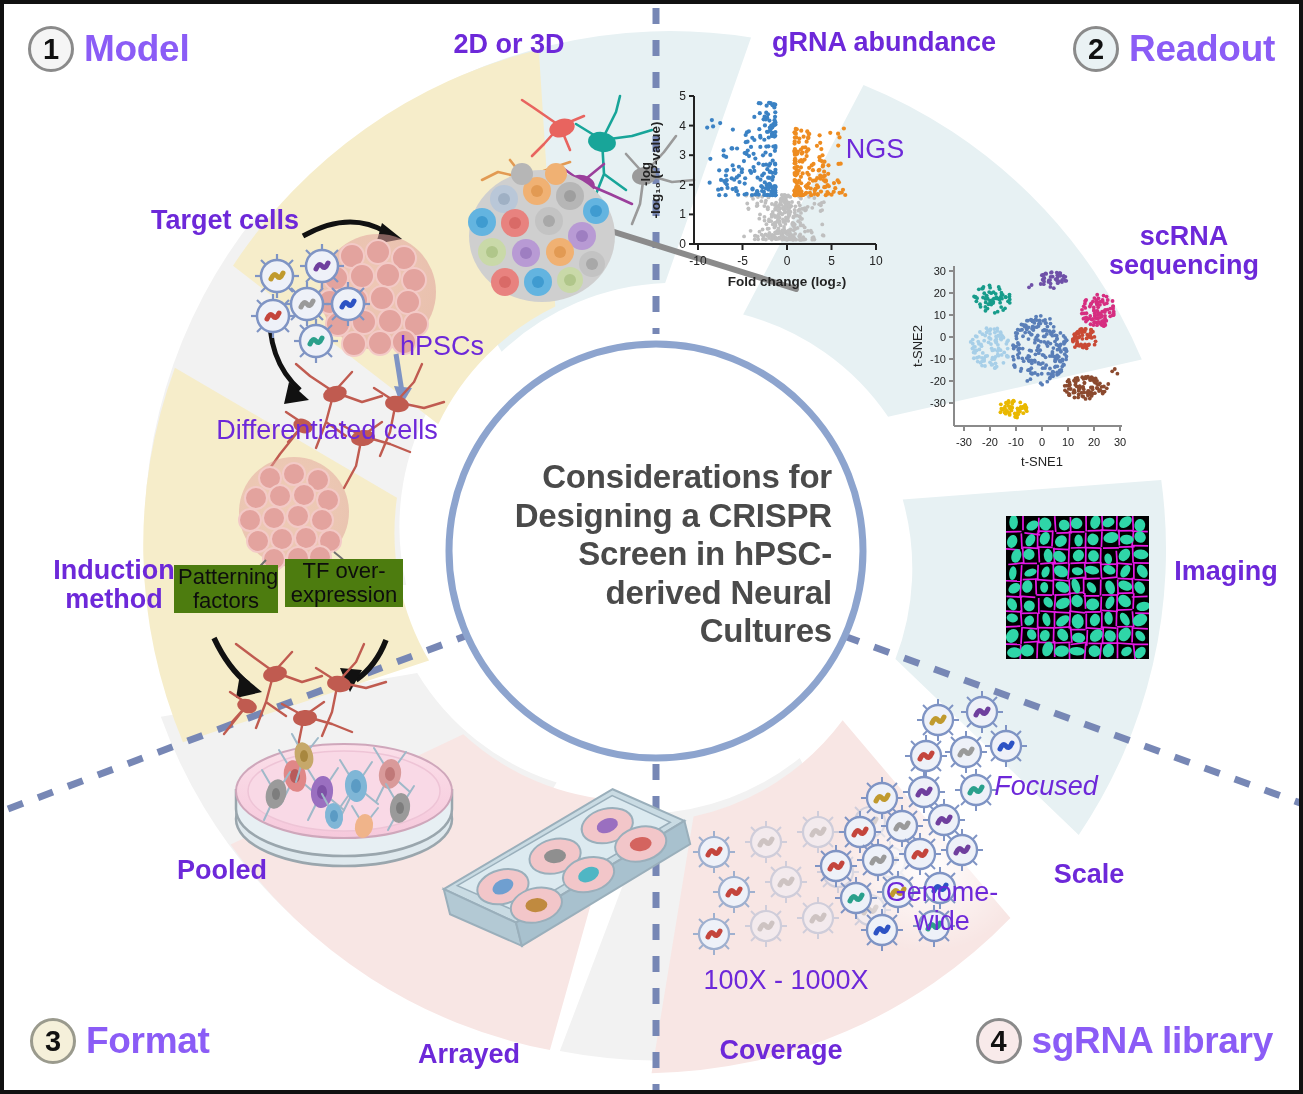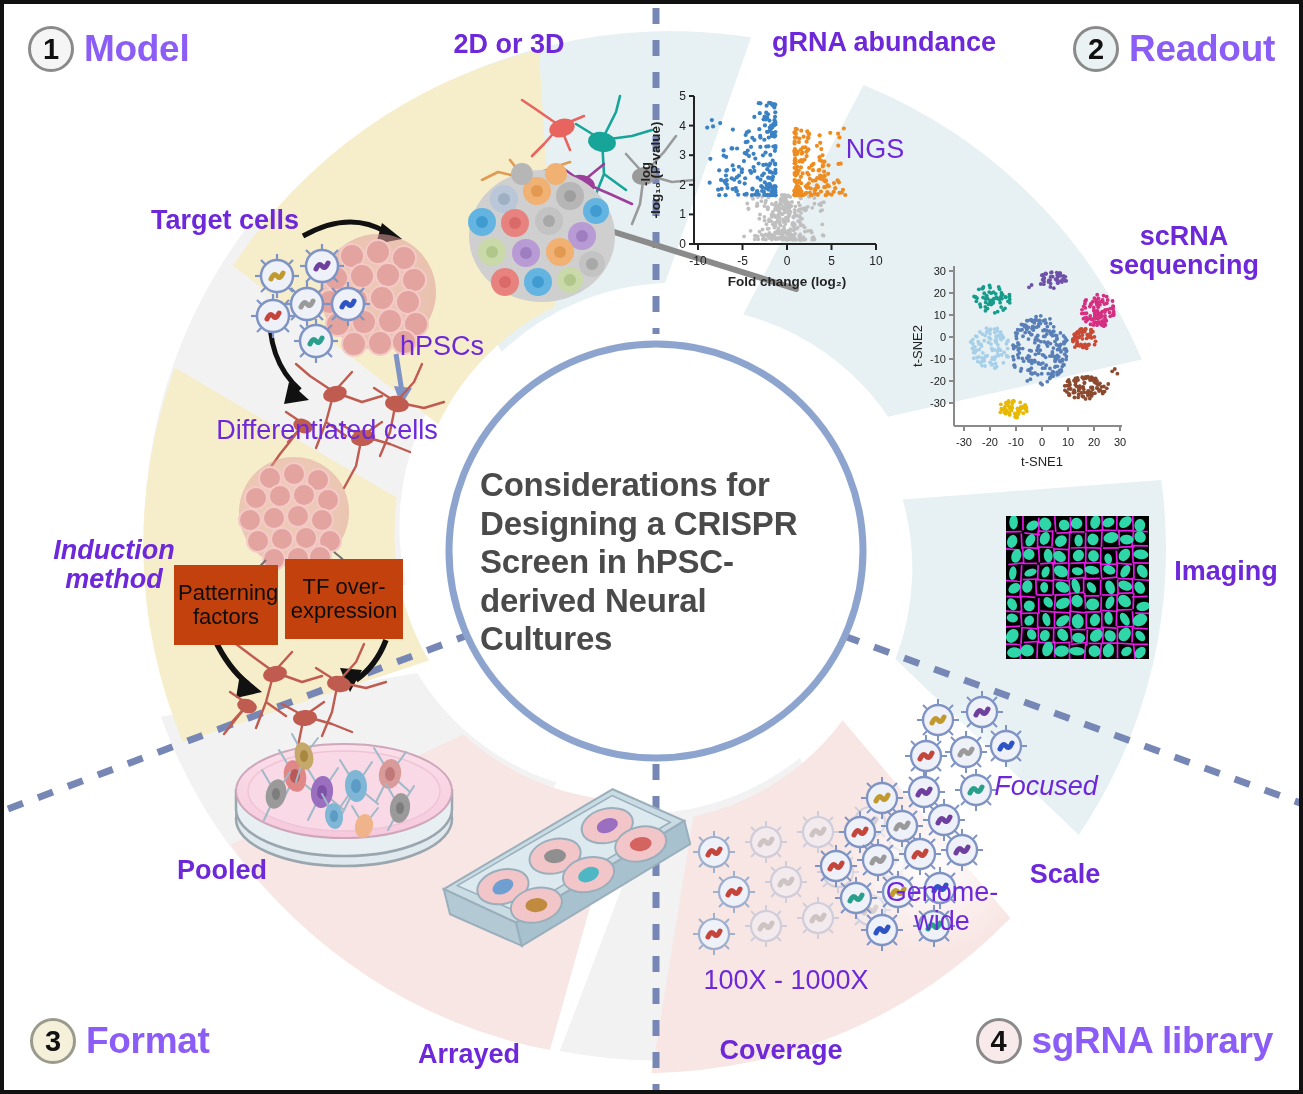--- a/index.html
+++ b/index.html
@@ -22,26 +22,26 @@
   .badge.b4{background:#f8eaea;border-color:#8a8a8a;}
   .badge.b2{background:#eaf2f4;border-color:#8a8a8a;}
   .qname{font-size:37px;font-weight:700;color:#8b5cf6;white-space:nowrap;letter-spacing:-0.3px;}
   .seglabel{
     position:absolute;font-size:27px;font-weight:700;color:#6d28d9;
     text-align:center;line-height:1.06;white-space:pre-line;
   }
   .seglabel.reg{font-weight:400;}
   .minilabel{
     position:absolute;font-size:22px;font-weight:400;color:#0d0d0d;
-    text-align:center;line-height:1.1;background:#c2410c;
-    padding:16px 4px;white-space:pre-line;
+    text-align:center;line-height:1.1;background:#4d7c0f;
+    padding:0 4px;white-space:pre-line;
   }
   .centertext{
-    position:absolute;text-align:left;color:#4a4a4a;
-    font-size:33px;font-weight:700;line-height:1.17;letter-spacing:-0.2px;margin-top:8px;
+    position:absolute;text-align:right;color:#4a4a4a;
+    font-size:33px;font-weight:700;line-height:1.17;letter-spacing:-0.2px;
   }
   svg{display:block;overflow:visible;}
   .axfont{font-family:"Liberation Sans",sans-serif;fill:#222;}
 </style>
 </head>
 <body>
 
 <div id="figure">
 
   <svg id="wheel" viewBox="0 0 1303 1094">
@@ -2634,33 +2634,33 @@
     <div class="qname">Format</div>
   </div>
 
   <div class="quadlabel" style="right:26px;bottom:26px;">
     <div class="badge b4">4</div>
     <div class="qname">sgRNA library</div>
   </div>
 
   <div class="seglabel" style="left:420px;top:26px;width:170px;">2D or 3D</div>
   <div class="seglabel" style="left:126px;top:202px;width:190px;">Target cells</div>
-  <div class="seglabel" style="left:20px;top:532px;width:180px;font-style:italic;">Induction
+  <div class="seglabel" style="left:20px;top:552px;width:180px;">Induction
 method</div>
 
   <div class="seglabel" style="left:740px;top:24px;width:280px;">gRNA abundance</div>
   <div class="seglabel" style="left:1080px;top:194px;width:200px;margin-top:24px;">scRNA
 sequencing</div>
   <div class="seglabel" style="left:1152px;top:553px;width:140px;">Imaging</div>
 
   <div class="seglabel" style="left:138px;top:852px;width:160px;">Pooled</div>
   <div class="seglabel" style="left:375px;top:1036px;width:180px;">Arrayed</div>
 
   <div class="seglabel" style="left:682px;top:1032px;width:190px;">Coverage</div>
-  <div class="seglabel" style="left:986px;top:856px;width:150px;">Scale</div>
+  <div class="seglabel" style="left:1010px;top:856px;width:150px;">Scale</div>
 
   <div class="seglabel reg" style="left:378px;top:328px;width:120px;">hPSCs</div>
   <div class="seglabel reg" style="left:198px;top:412px;width:250px;">Differentiated cells</div>
   <div class="minilabel" style="left:170px;top:561px;width:96px;">Patterning
 factors</div>
   <div class="minilabel" style="left:281px;top:555px;width:110px;">TF over-
 expression</div>
 
   <div class="seglabel reg" style="left:826px;top:131px;width:90px;">NGS</div>
   <div class="seglabel reg" style="left:672px;top:962px;width:220px;">100X - 1000X</div>

